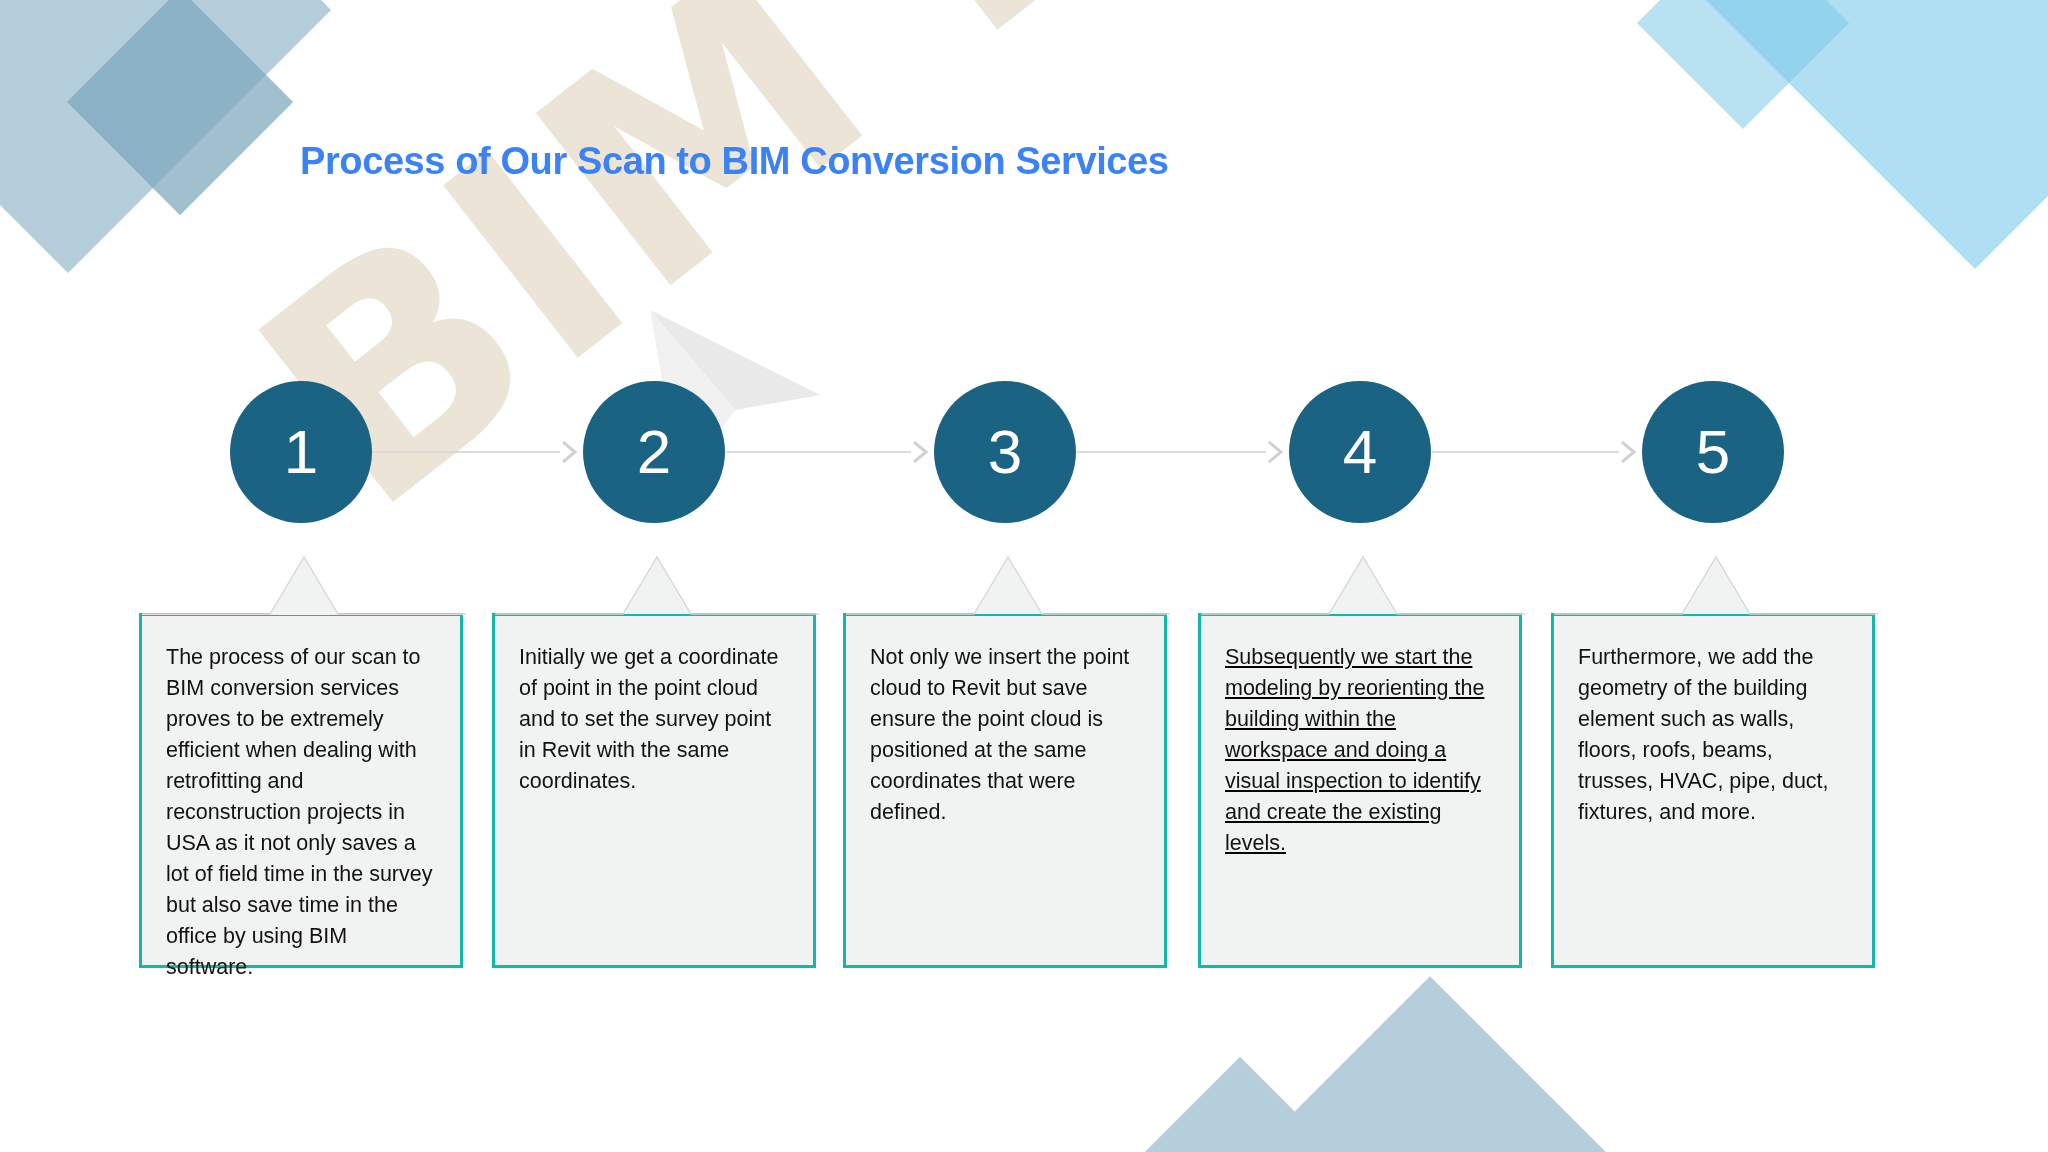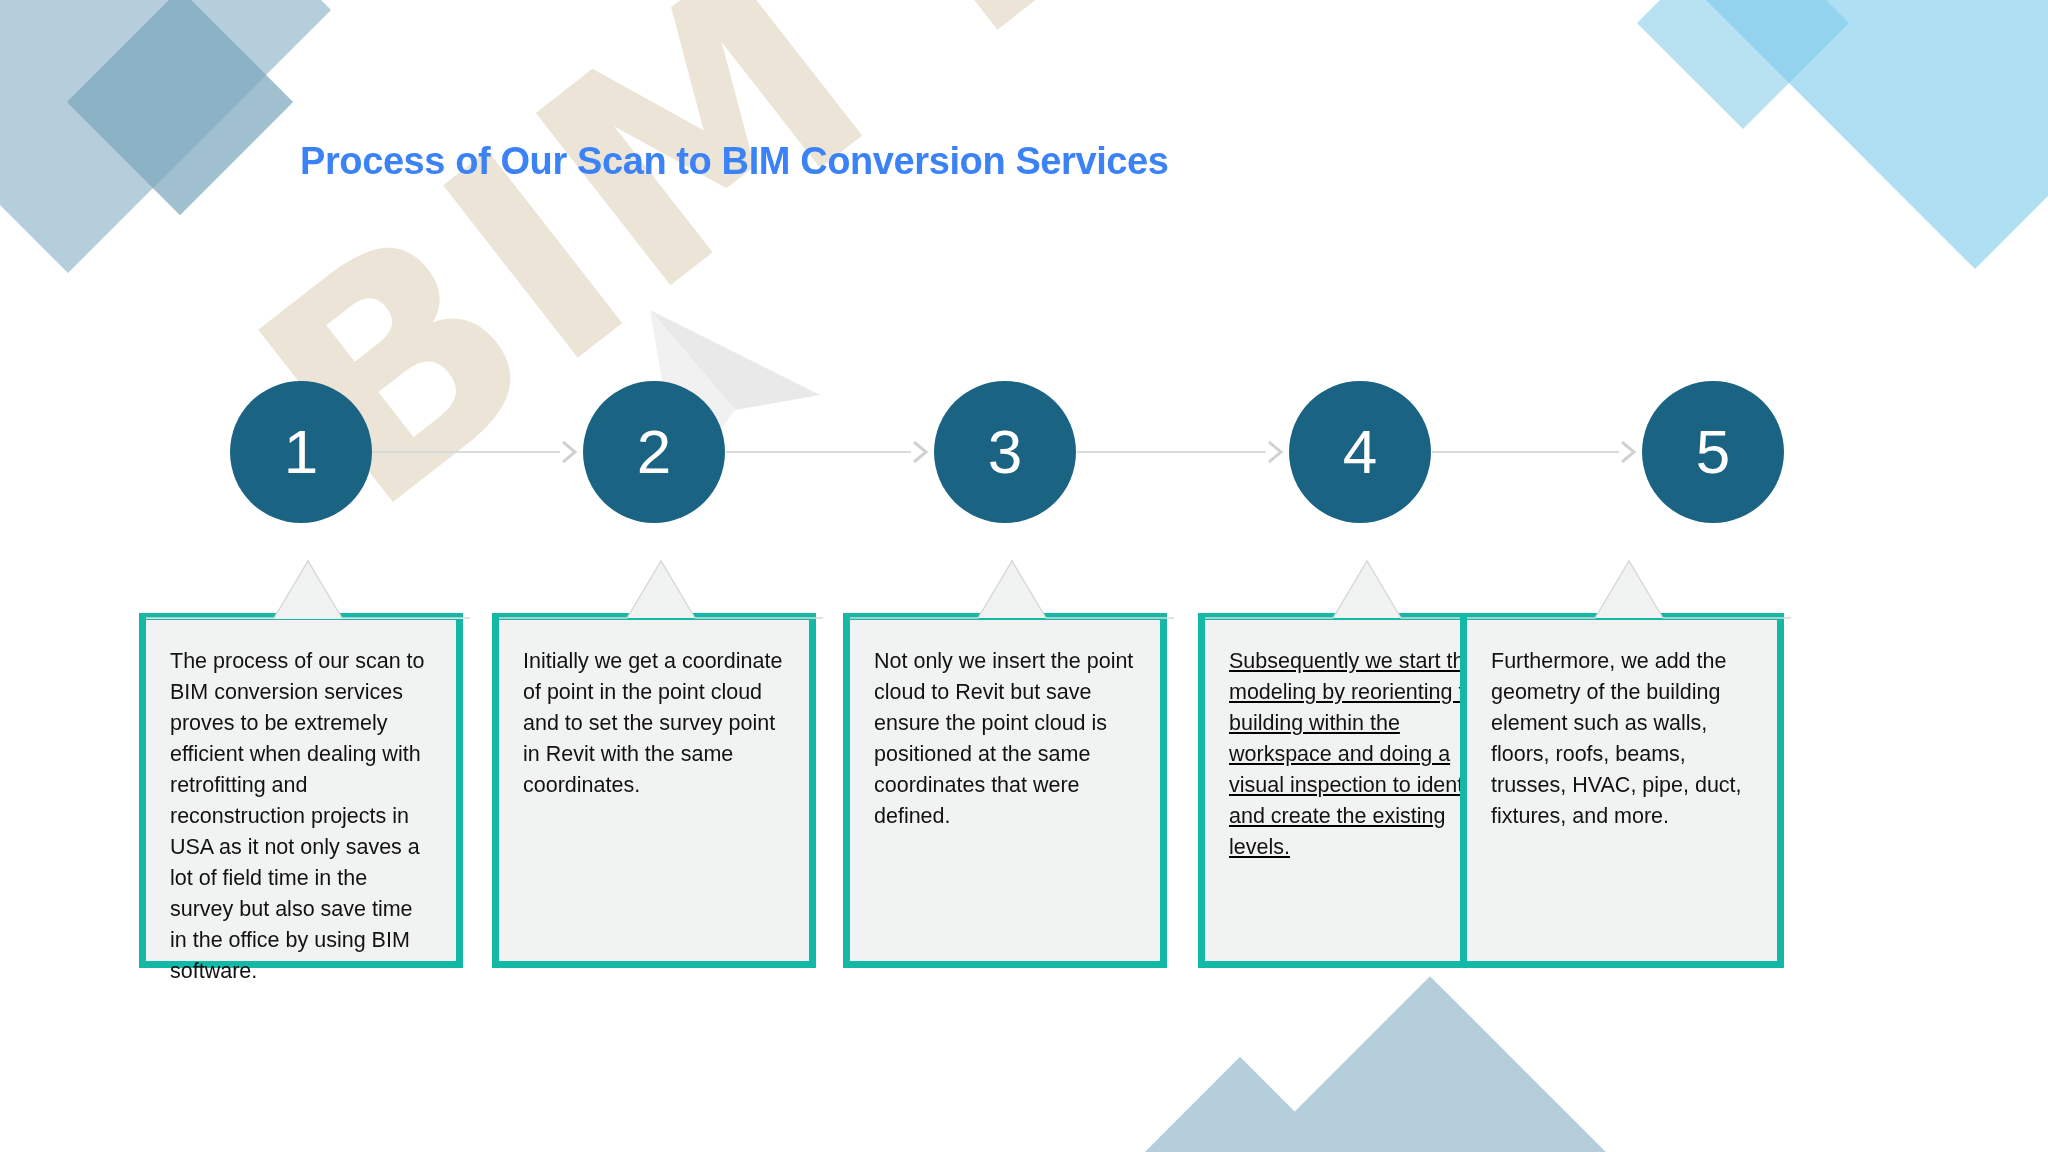--- a/index.html
+++ b/index.html
@@ -78,21 +78,21 @@
   .conn{position:absolute;height:30px;}
   .conn .bar{
     position:absolute;left:0;top:14px;height:2px;background:#d9dada;
   }
   .conn .chev{position:absolute;top:0;width:22px;height:30px;}
 
   
   .card{
     position:absolute;width:324px;
     background:#f1f2f2;
-    border:7px solid #14b8a6;
+    border:3px solid #14b8a6;
     box-sizing:border-box;
   }
   .card .peak{
     position:absolute;left:0;width:324px;height:60px;
     top:-61px;
   }
   .card .body{
     padding:26px 22px 20px 24px;
     font-size:21.5px;line-height:1.44;color:#121212;
     font-family:"Liberation Sans","DejaVu Sans",sans-serif;
@@ -188,21 +188,21 @@
       <div class="body">Not only we insert the point cloud to Revit but save ensure the point cloud is positioned at the same coordinates that were defined.</div>
     </div>
 
     <div class="card" style="left:1198px;top:613px;height:355px;text-decoration:underline;">
       <svg class="peak" viewBox="0 0 324 61" preserveAspectRatio="none">
         <polyline points="0,60 128,60 162,2 196,60 324,60" fill="#f1f2f2" stroke="#d7d8d8" stroke-width="1.4"></polyline>
       </svg>
       <div class="body">Subsequently we start the modeling by reorienting the building within the workspace and doing a visual inspection to identify and create the existing levels.</div>
     </div>
 
-    <div class="card" style="left:1460px;top:613px;height:355px;">
+    <div class="card" style="left:1551px;top:613px;height:355px;">
       <svg class="peak" viewBox="0 0 324 61" preserveAspectRatio="none">
         <polyline points="0,60 128,60 162,2 196,60 324,60" fill="#f1f2f2" stroke="#d7d8d8" stroke-width="1.4"></polyline>
       </svg>
       <div class="body">Furthermore, we add the geometry of the building element such as walls, floors, roofs, beams, trusses, HVAC, pipe, duct, fixtures, and more.</div>
     </div>
 
   </div>
 </div>
 
 </body></html>

